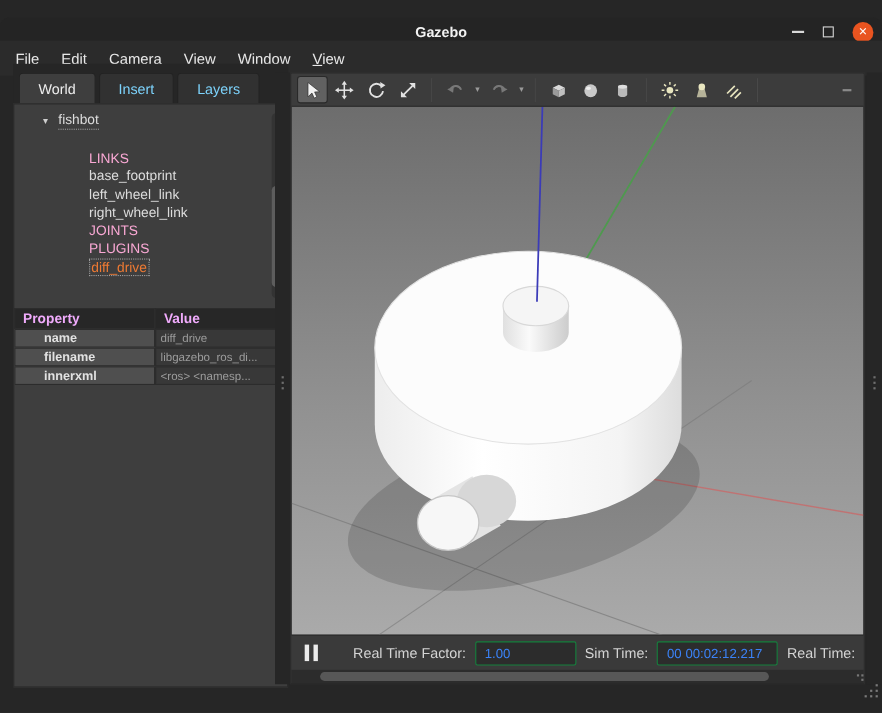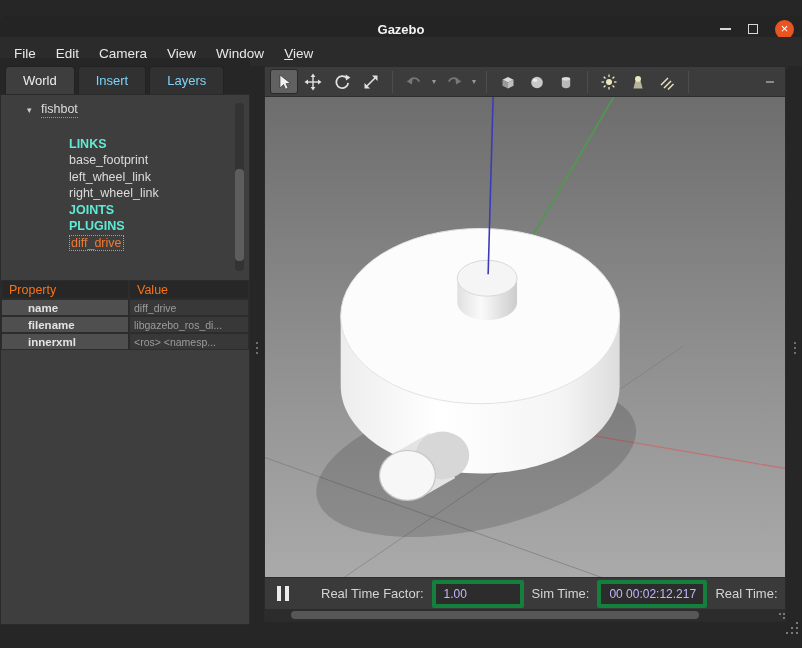--- a/index.html
+++ b/index.html
@@ -23,50 +23,50 @@
   .btn-close { width:19px; height:19px; border-radius:50%; background:#e95420;
     color:#fff; font-size:13px; line-height:17px; text-align:center; }
 
   
   .menubar { position:absolute; left:0; top:37px; width:802px; height:32px;
     background:#2b2b2b; display:flex; align-items:center; padding-left:4px; }
   .menu-item { display:inline-block; color:#e8e8e8; font-size:13.5px; padding:5px 10px; }
   .menu-item::first-letter { text-decoration:underline; }
 
   
-  .sidebar { position:absolute; left:0; top:58px; width:250px; height:567px; background:#262626; }
+  .sidebar { position:absolute; left:12px; top:58px; width:250px; height:567px; background:#262626; }
   .tabbar { height:36px; display:flex; align-items:flex-end; padding-left:5px; gap:3px; }
   .tab { height:28px; padding:0 17px; display:flex; align-items:center;
     background:#313131; color:#7dd3fc; font-size:13px;
     border:1px solid #222; border-bottom:none; border-radius:4px 4px 0 0; }
   .tab.active { background:#3e3e3e; color:#eee; }
   .panel { position:absolute; left:0; top:36px; right:0; bottom:0;
     background:#3e3e3e; border:1px solid #2a2a2a; }
 
   .tree { position:relative; height:182px; padding-top:6px; font-size:12.5px;
     color:#dcdcdc; line-height:16.5px; }
   .tree-root { margin-left:26px; margin-bottom:17px; }
   .caret { color:#cfcfcf; font-size:9px; margin-right:6px; }
   .root-label { border-bottom:1px dotted #9a9a9a; padding-bottom:1px; }
   .tree-item { margin-left:68px; }
-  .tree-item.section { font-weight:bold; color:#5eead4; }
+  .tree-item.section { font-weight:normal; color:#f9a8d4; }
   .tree-item.selected .sel-label { color:#ee7a33; border:1px dotted #a0a0a0; padding:0 1px; }
   .tree-scroll { position:absolute; right:5px; top:8px; bottom:6px; width:9px;
     background:#333; border-radius:4px; }
   .tree-thumb { position:absolute; left:0; width:9px; top:66px; height:92px;
     background:#5d5d5d; border-radius:4px; }
 
   .props { margin-top:3px; }
   .prow { display:flex; height:17px; }
   .prow.phead { height:19px; }
   .pcell { display:flex; align-items:center; border:1px solid #2c2c2c;
     overflow:hidden; white-space:nowrap; }
   .pcell.key { width:128px; }
   .pcell.val { flex:1; }
-  .phead .pcell { background:#272727; color:#f97316; font-weight:normal;
+  .phead .pcell { background:#272727; color:#f0abfc; font-weight:bold;
     font-size:12.5px; padding-left:7px; }
   .pbody .key { background:#4f4f4f; color:#e2e2e2; font-weight:bold;
     font-size:11.5px; padding-left:26px; }
   .pbody .val { background:#383838; color:#9c9c9c; font-size:10.5px; padding-left:4px; }
 
   
   .vsplit { position:absolute; top:66px; width:14px; height:556px; background:#262626; }
   .vsplit.left { left:250px; } .vsplit.right { left:788px; width:14px; }
   .grip-v { position:absolute; left:6px; top:276px; width:2px; height:2px; background:#6e6e6e;
     box-shadow:0 5px 0 #6e6e6e, 0 10px 0 #6e6e6e; }
@@ -89,21 +89,21 @@
 
   .scene { flex:1; position:relative; overflow:hidden; }
   .scene svg { display:block; width:100%; height:100%; }
 
   .statusbar { height:32px; background:#3a3a3a; border-top:1px solid #2c2c2c;
     display:flex; align-items:center; padding:0 10px; gap:8px;
     color:#d4d4d4; font-size:13px; white-space:nowrap; overflow:hidden; }
   .pause-btn { display:flex; gap:4px; padding:2px; }
   .pause-bar { width:4px; height:15px; background:#ececec; }
   .step-dot { width:3px; height:3px; background:#9a9a9a; margin-top:8px; }
-  .valbox { background:#2c2c2c; border:4px solid #15803d; color:#c4b5fd;
+  .valbox { background:#2c2c2c; border:1px solid #15803d; color:#3b82f6;
     font-size:12px; padding:3px 8px; border-radius:2px; }
   .valbox.rtf { min-width:92px; } .valbox.sim { min-width:110px; }
   .lbl-rtf { margin-left:14px; }
 
   .hscroll { height:12px; background:#2c2c2c; position:relative; }
   .hthumb { position:absolute; top:2px; left:26px; width:408px; height:8px;
     background:#575757; border-radius:4px; }
   .corner-grip { position:absolute; right:4px; top:4px; width:2px; height:2px; background:#777;
     box-shadow:4px 4px 0 #777, 4px 0 0 #777; }
 </style>

